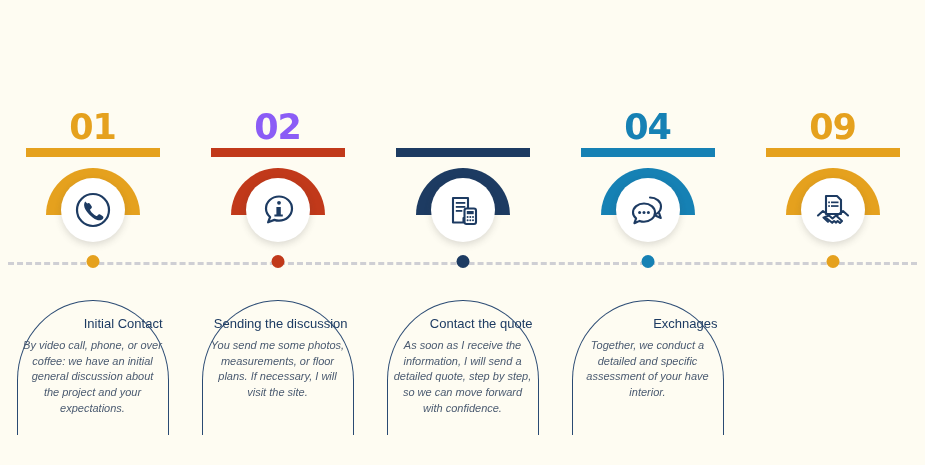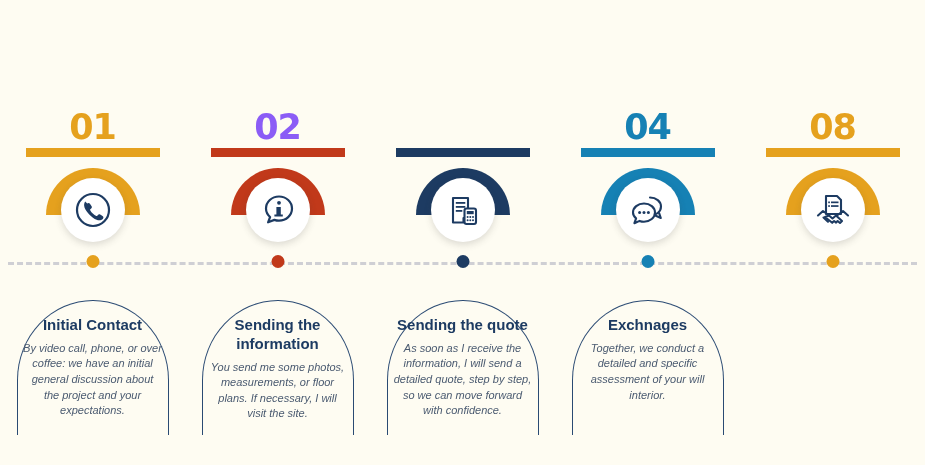--- a/index.html
+++ b/index.html
@@ -137,25 +137,26 @@
     box-sizing: border-box;
   }
   .card-body {
     position: absolute;
     left: 6px;
     top: 16px;
     width: 140px;
     text-align: center;
   }
   .card-title {
-    font-size: 15px;
-    font-weight: bold;
+    font-size: 13px;
+    font-weight: normal;
     color: #1D3B62;
     line-height: 1.25;
     margin-bottom: 6px;
+    text-align: right;
   }
   .card-text {
     font-size: 11px;
     color: #4A5A70;
     line-height: 1.42;
     font-style: italic;
   }
   .card-bar {
     position: absolute;
     left: 50%;
@@ -219,21 +220,21 @@
             </svg>
           </span>
         </div>
       </div>
 
       <div class="dot" style="background:#C1391A"></div>
 
       <div class="card">
         <div class="card-arch"></div>
         <div class="card-body">
-          <div class="card-title">Sending the information</div>
+          <div class="card-title">Sending the discussion</div>
           <div class="card-text">You send me some photos, measurements, or floor plans. If necessary, I will visit the site.</div>
         </div>
       </div>
       <div class="card-bar" style="background:#C1391A"></div>
     </div>
 
     <div class="step">
 
       <div class="badge-wrap">
         <div class="arc" style="background:#1D3B62">
@@ -258,21 +259,21 @@
             </svg>
           </span>
         </div>
       </div>
 
       <div class="dot" style="background:#1D3B62"></div>
 
       <div class="card">
         <div class="card-arch"></div>
         <div class="card-body">
-          <div class="card-title">Sending the quote</div>
+          <div class="card-title">Contact the quote</div>
           <div class="card-text">As soon as I receive the information, I will send a detailed quote, step by step, so we can move forward with confidence.</div>
         </div>
       </div>
       <div class="card-bar" style="background:#1D3B62"></div>
     </div>
 
     <div class="step">
       <div class="step-number" style="color:#1681B4">04</div>
 
       <div class="badge-wrap">
@@ -292,28 +293,28 @@
           </span>
         </div>
       </div>
 
       <div class="dot" style="background:#1681B4"></div>
 
       <div class="card">
         <div class="card-arch"></div>
         <div class="card-body">
           <div class="card-title">Exchnages</div>
-          <div class="card-text">Together, we conduct a detailed and specific assessment of your will interior.</div>
+          <div class="card-text">Together, we conduct a detailed and specific assessment of your have interior.</div>
         </div>
       </div>
       <div class="card-bar" style="background:#1681B4"></div>
     </div>
 
     <div class="step">
-      <div class="step-number" style="color:#E5A11E">08</div>
+      <div class="step-number" style="color:#E5A11E">09</div>
 
       <div class="badge-wrap">
         <div class="arc" style="background:#E5A11E">
           <div class="arc-hole"></div>
         </div>
         <div class="icon-circle">
           <span>
             <svg width="38" height="38" viewBox="0 0 38 38">
               <path d="M12 5h11l4 4v14H12z" fill="none" stroke="#1D3B62" stroke-width="2.1" stroke-linejoin="round"></path>
               <rect x="17" y="10.5" width="7.5" height="1.7" fill="#1D3B62"></rect>

